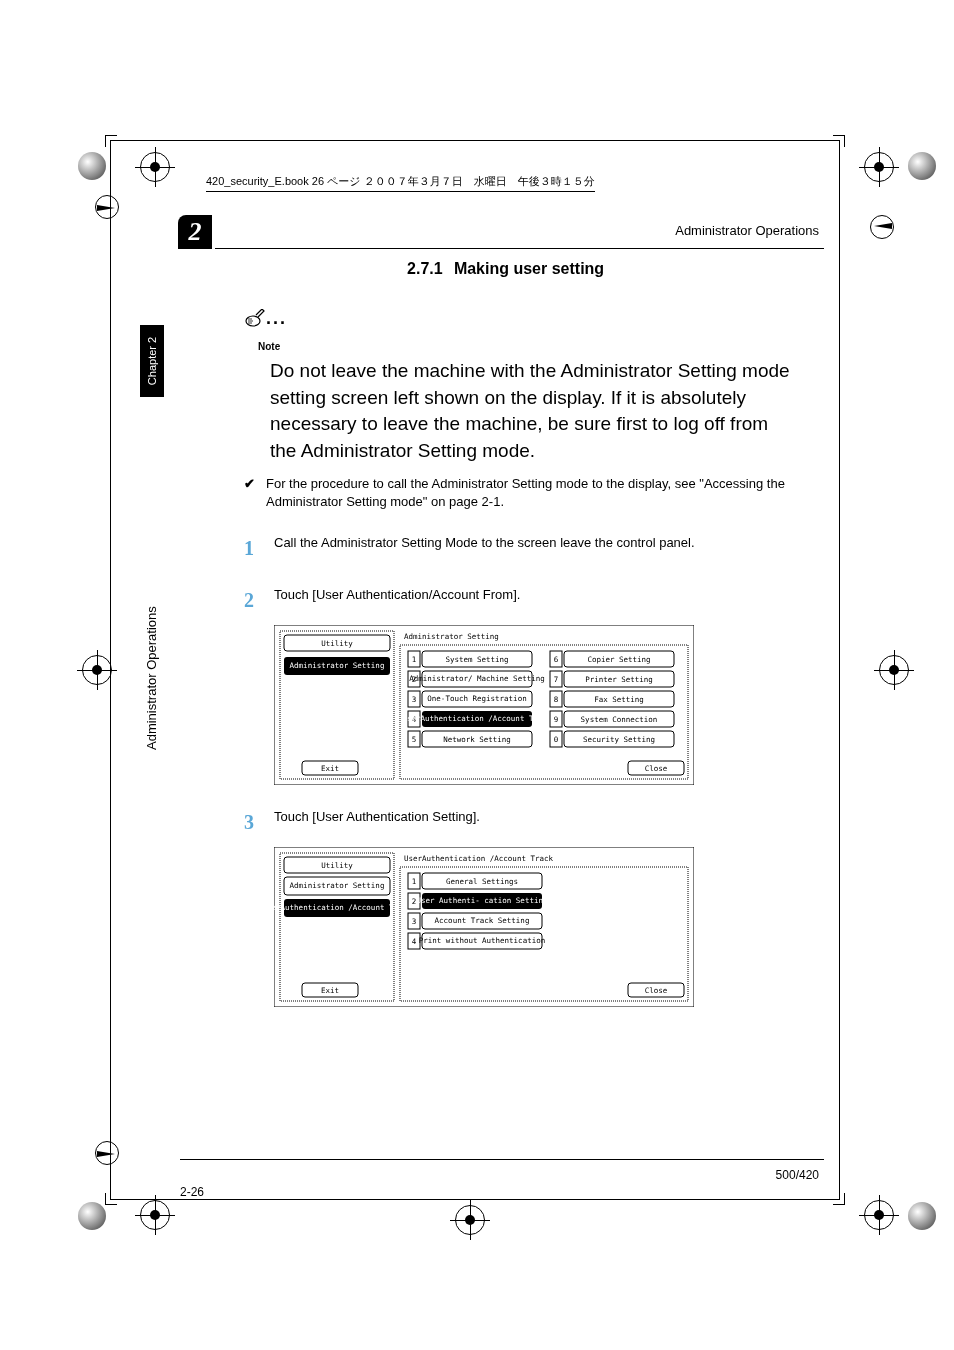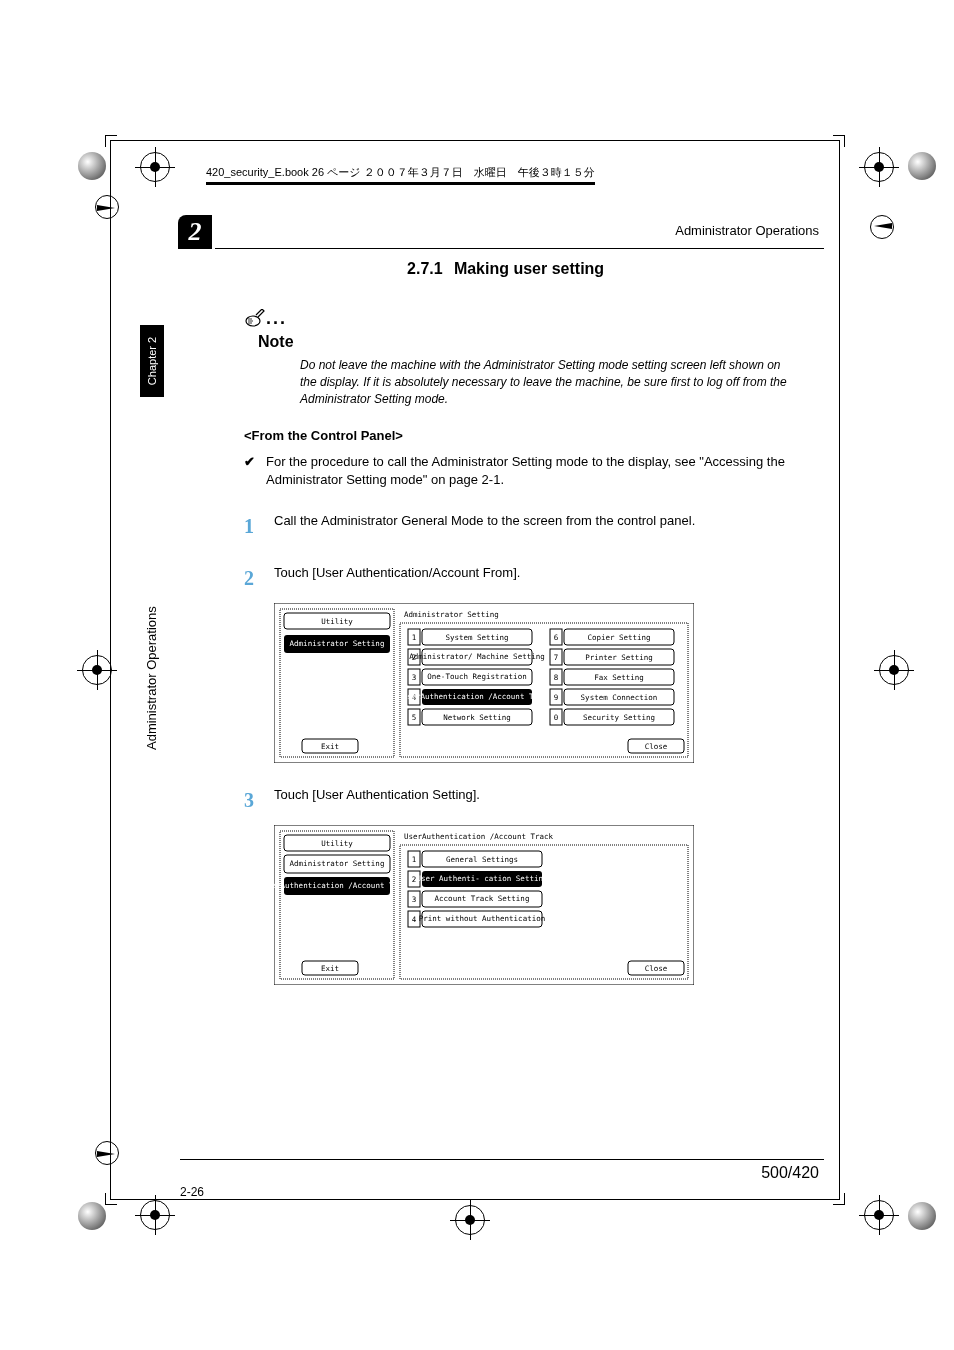--- a/index.html
+++ b/index.html
@@ -23,23 +23,23 @@
     position: absolute; width: 12px; height: 12px; border: 1px solid #000;
   }
   .crop-tl { left: -6px; top: -6px; border-right: none; border-bottom: none; }
   .crop-tr { right: -6px; top: -6px; border-left: none; border-bottom: none; }
   .crop-bl { left: -6px; bottom: -6px; border-right: none; border-top: none; }
   .crop-br { right: -6px; bottom: -6px; border-left: none; border-top: none; }
 
   .bookline {
     position: absolute;
     left: 206px;
-    top: 165px;
+    top: 174px;
     font-size: 11px;
-    border-bottom: 3px solid #000000;
+    border-bottom: 1px solid #000000;
     padding-bottom: 2px;
   }
 
   .reg-mark {
     position: absolute;
     width: 30px; height: 30px;
     border: 1px solid #000;
     border-radius: 50%;
     display: flex; align-items: center; justify-content: center;
   }
@@ -123,28 +123,27 @@
     display: inline-block;
     margin-left: 64px;
     margin-bottom: 2px;
     font-size: 18px;
   }
   .note-icon svg { vertical-align: middle; }
   .note-dots { font-size: 18px; font-weight: bold; letter-spacing: 2px; vertical-align: bottom; }
 
   .note-label {
     font-weight: bold;
-    font-size: 16px;
+    font-size: 10px;
     margin-left: 78px;
-    margin-top: 2px;
+    margin-top: 10px;
   }
   .note-body {
-    font-style: italic;
-    font-size: 12px;
-    margin-left: 120px;
+    font-size: 19px;
+    margin-left: 90px;
     margin-right: 30px;
     margin-top: 6px;
     line-height: 1.4;
   }
 
   .subhead {
     font-weight: bold;
     font-size: 13px;
     margin-left: 64px;
     margin-top: 20px;
@@ -222,21 +221,21 @@
   .footer-left {
     position: absolute;
     left: 180px;
     bottom: 151px;
     font-size: 12px;
   }
   .footer-right {
     position: absolute;
     right: 135px;
     bottom: 168px;
-    font-size: 16px;
+    font-size: 12px;
   }
 
   .lcd-btn { font-family: monospace; font-size: 7.5px; }
 </style>
 </head>
 <body>
 
 <div class="sphere" style="left:78px; top:152px;"></div>
 <div class="reg-mark" style="left:140px; top:152px;">
     <div class="inner"></div>
@@ -295,30 +294,29 @@
   <div class="note-icon">
     <svg width="22" height="20" viewBox="0 0 22 20">
       <ellipse cx="9" cy="12" rx="7" ry="5" fill="none" stroke="#000" stroke-width="1.2"></ellipse>
       <path d="M14 8 L20 2 L18 0 L12 6" fill="none" stroke="#000" stroke-width="1.2"></path>
       <path d="M4 10 L8 10 M4 12 L9 12 M4 14 L8 14" stroke="#000" stroke-width="0.8"></path>
     </svg><span class="note-dots">...</span>
   </div>
   <div class="note-label">Note</div>
   <div class="note-body">Do not leave the machine with the Administrator Setting mode setting screen left shown on the display. If it is absolutely necessary to leave the machine, be sure first to log off from the Administrator Setting mode.</div>
 
-  <div class="subhead">&lt;From the Control Panel&gt;</div>
 
   <div class="check-row">
     <div class="mark">✔</div>
     <div>For the procedure to call the Administrator Setting mode to the display, see "Accessing the Administrator Setting mode" on page 2-1.</div>
   </div>
 
   <div class="step-row">
     <div class="step-num">1</div>
-    <div>Call the Administrator General Mode to the screen from the control panel.</div>
+    <div>Call the Administrator Setting Mode to the screen leave the control panel.</div>
   </div>
 
   <div class="step-row">
     <div class="step-num">2</div>
     <div>Touch [User Authentication/Account From].</div>
   </div>
 
   <div class="screen-img">
     <svg width="420" height="160" viewBox="0 0 420 160">
       <rect x="0" y="0" width="420" height="160" fill="#fff" stroke="#000"></rect>

